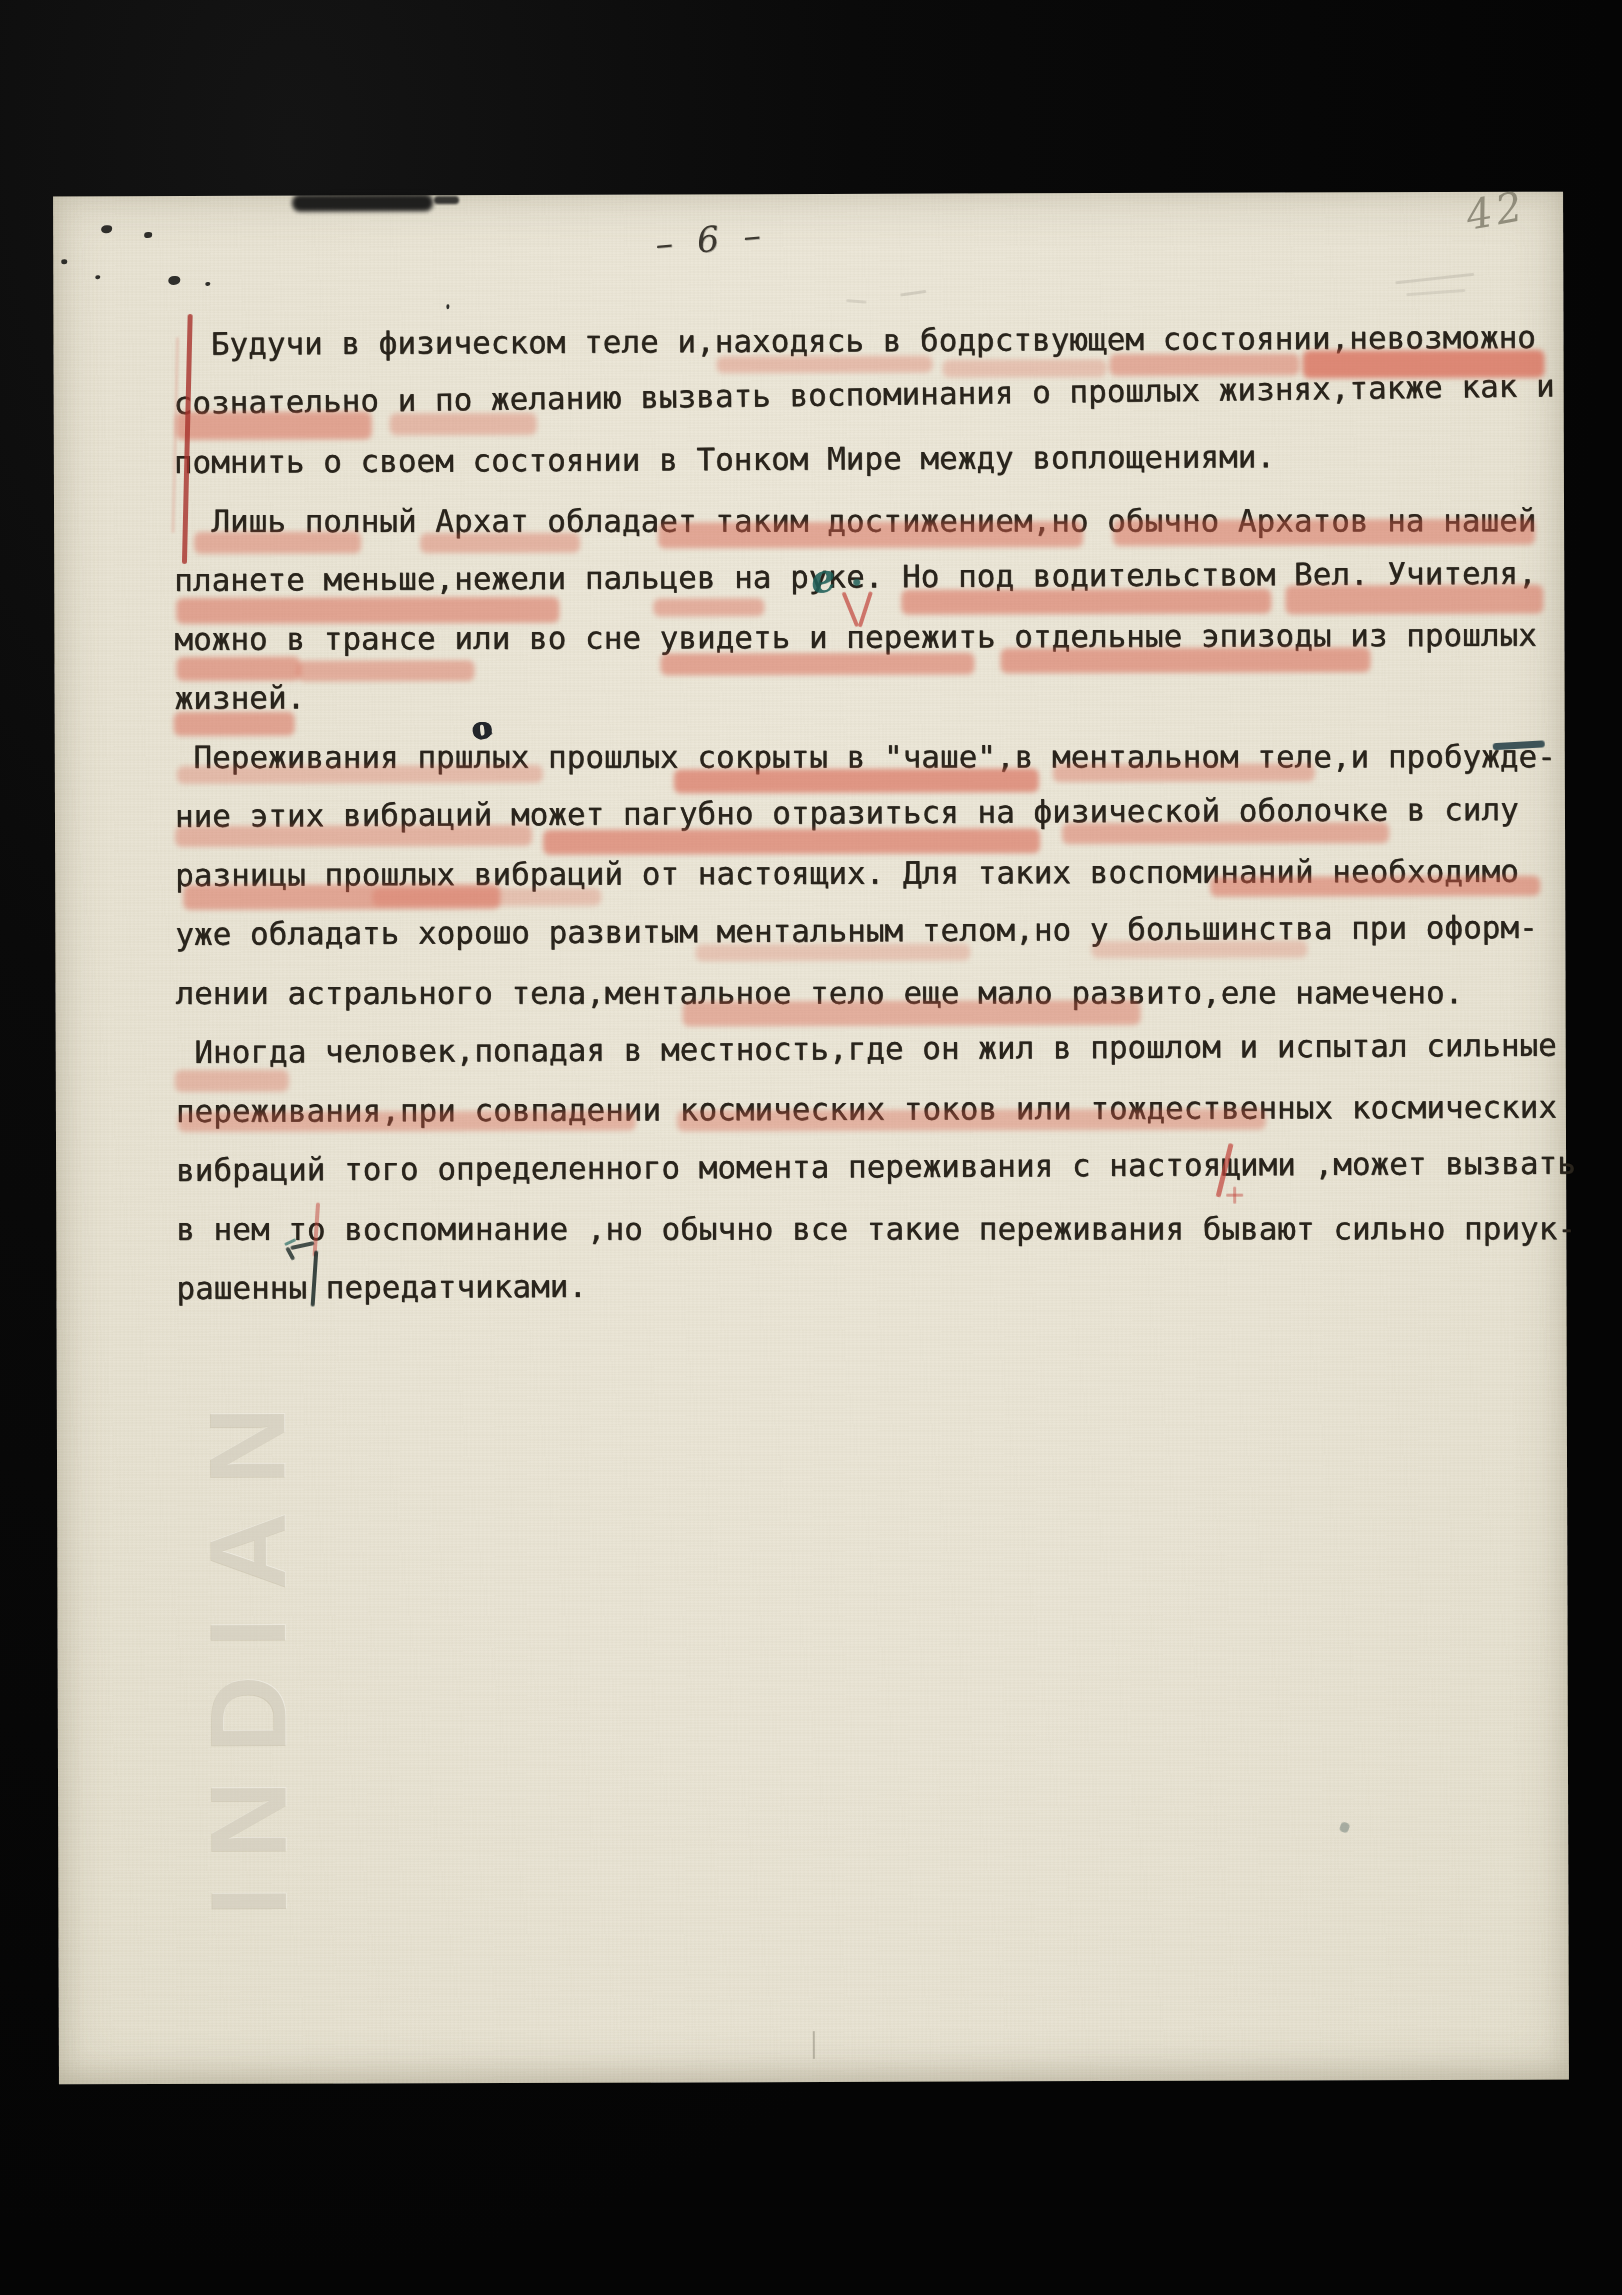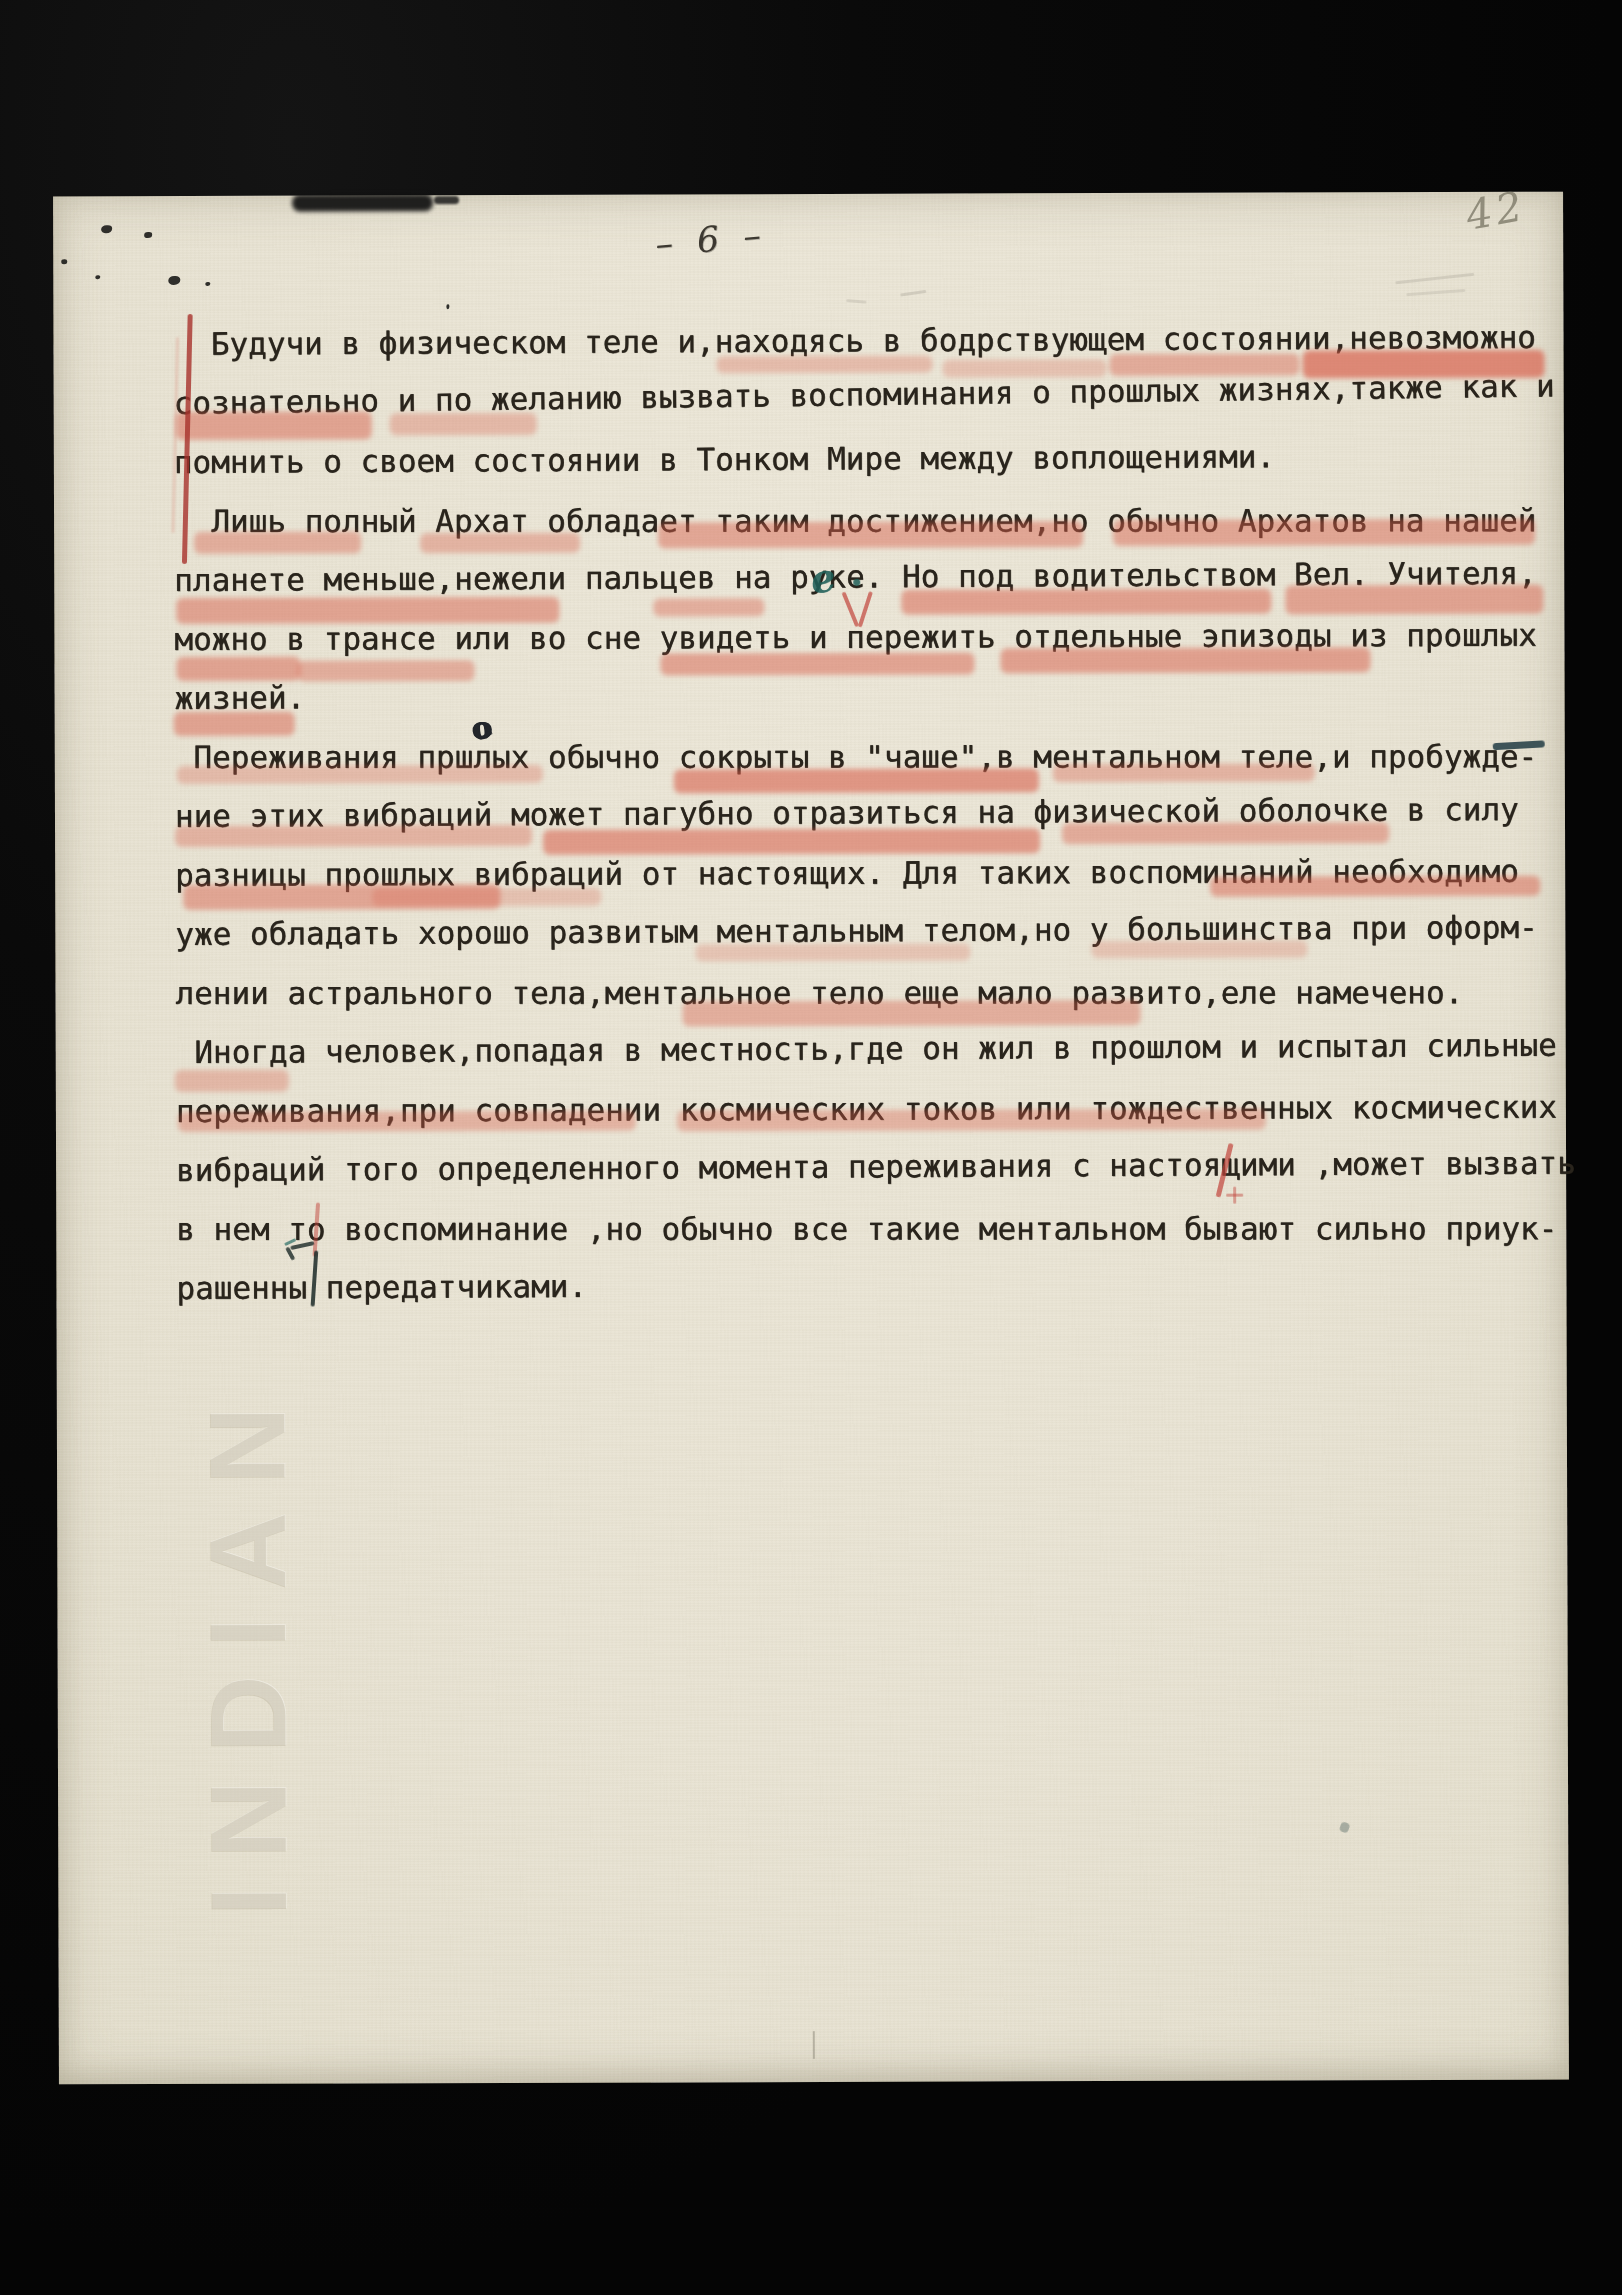--- a/index.html
+++ b/index.html
@@ -84,29 +84,29 @@
   <div id="corner-num" class="hw">42</div>
 
   <div id="typed-lines">
       <div class="tline">  Будучи в физическом теле и,находясь в бодрствующем состоянии,невозможно</div>
       <div class="tline">сознательно и по желанию вызвать воспоминания о прошлых жизнях,также как и</div>
       <div class="tline">помнить о своем состоянии в Тонком Мире между воплощениями.</div>
       <div class="tline">  Лишь полный Архат обладает таким достижением,но обычно Архатов на нашей</div>
       <div class="tline">планете меньше,нежели пальцев на руке. Но под водительством Вел. Учителя,</div>
       <div class="tline">можно в трансе или во сне увидеть и пережить отдельные эпизоды из прошлых</div>
       <div class="tline">жизней.</div>
-      <div class="tline"> Переживания пршлых обычно сокрыты в "чаше",в ментальном теле,и пробужде-</div>
+      <div class="tline"> Переживания пршлых прошлых сокрыты в "чаше",в ментальном теле,и пробужде-</div>
       <div class="tline">ние этих вибраций может пагубно отразиться на физической оболочке в силу</div>
       <div class="tline">разницы прошлых вибраций от настоящих. Для таких воспоминаний необходимо</div>
       <div class="tline">уже обладать хорошо развитым ментальным телом,но у большинства при оформ-</div>
       <div class="tline">лении астрального тела,ментальное тело еще мало развито,еле намечено.</div>
       <div class="tline"> Иногда человек,попадая в местность,где он жил в прошлом и испытал сильные</div>
       <div class="tline">переживания,при совпадении космических токов или тождественных космических</div>
       <div class="tline">вибраций того определенного момента переживания с настоящими ,может вызвать</div>
-      <div class="tline">в нем то воспоминание ,но обычно все такие ментальном бывают сильно приук-</div>
+      <div class="tline">в нем то воспоминание ,но обычно все такие переживания бывают сильно приук-</div>
       <div class="tline">рашенны передатчиками.</div>
     </div>
 
   <div id="marks-layer">
       <div class="smudge" style="left: 663px; top: 162px; width: 216px; height: 17px; background: rgb(216, 94, 74); opacity: 0.3;"></div>
       <div class="smudge" style="left: 889px; top: 166px; width: 164px; height: 18.3px; background: rgb(216, 94, 74); opacity: 0.26;"></div>
       <div class="smudge" style="left: 1056px; top: 161px; width: 190px; height: 22px; background: rgb(216, 94, 74); opacity: 0.42;"></div>
       <div class="smudge" style="left: 1249px; top: 158px; width: 242px; height: 27.5px; background: rgb(216, 94, 74); opacity: 0.68;"></div>
       <div class="smudge" style="left: 122px; top: 216px; width: 196px; height: 27.5px; background: rgb(216, 94, 74); opacity: 0.48;"></div>
       <div class="smudge" style="left: 336px; top: 218px; width: 147px; height: 22px; background: rgb(216, 94, 74); opacity: 0.32;"></div>

